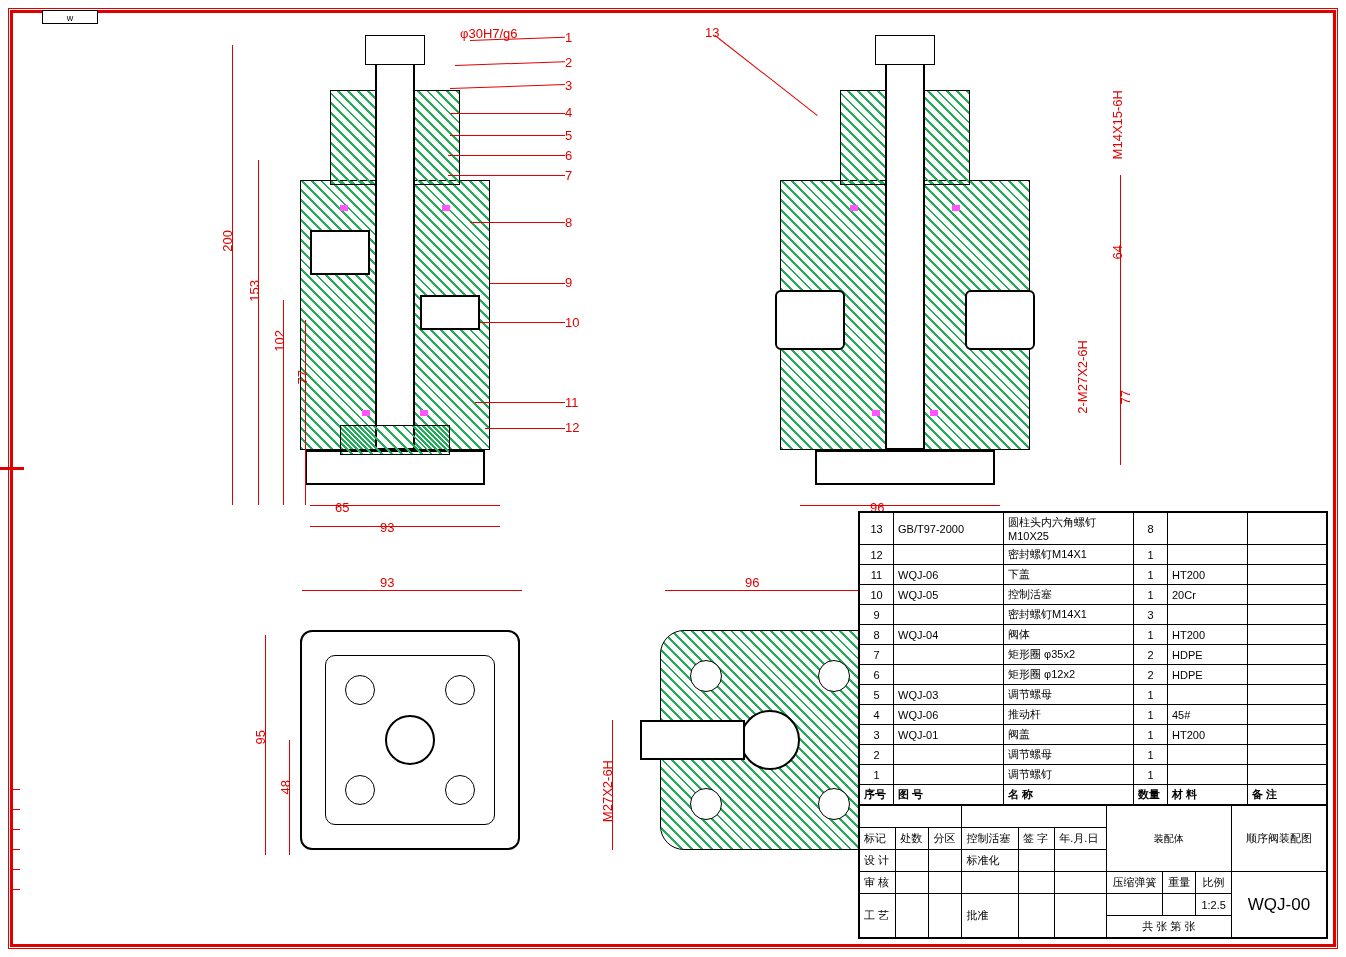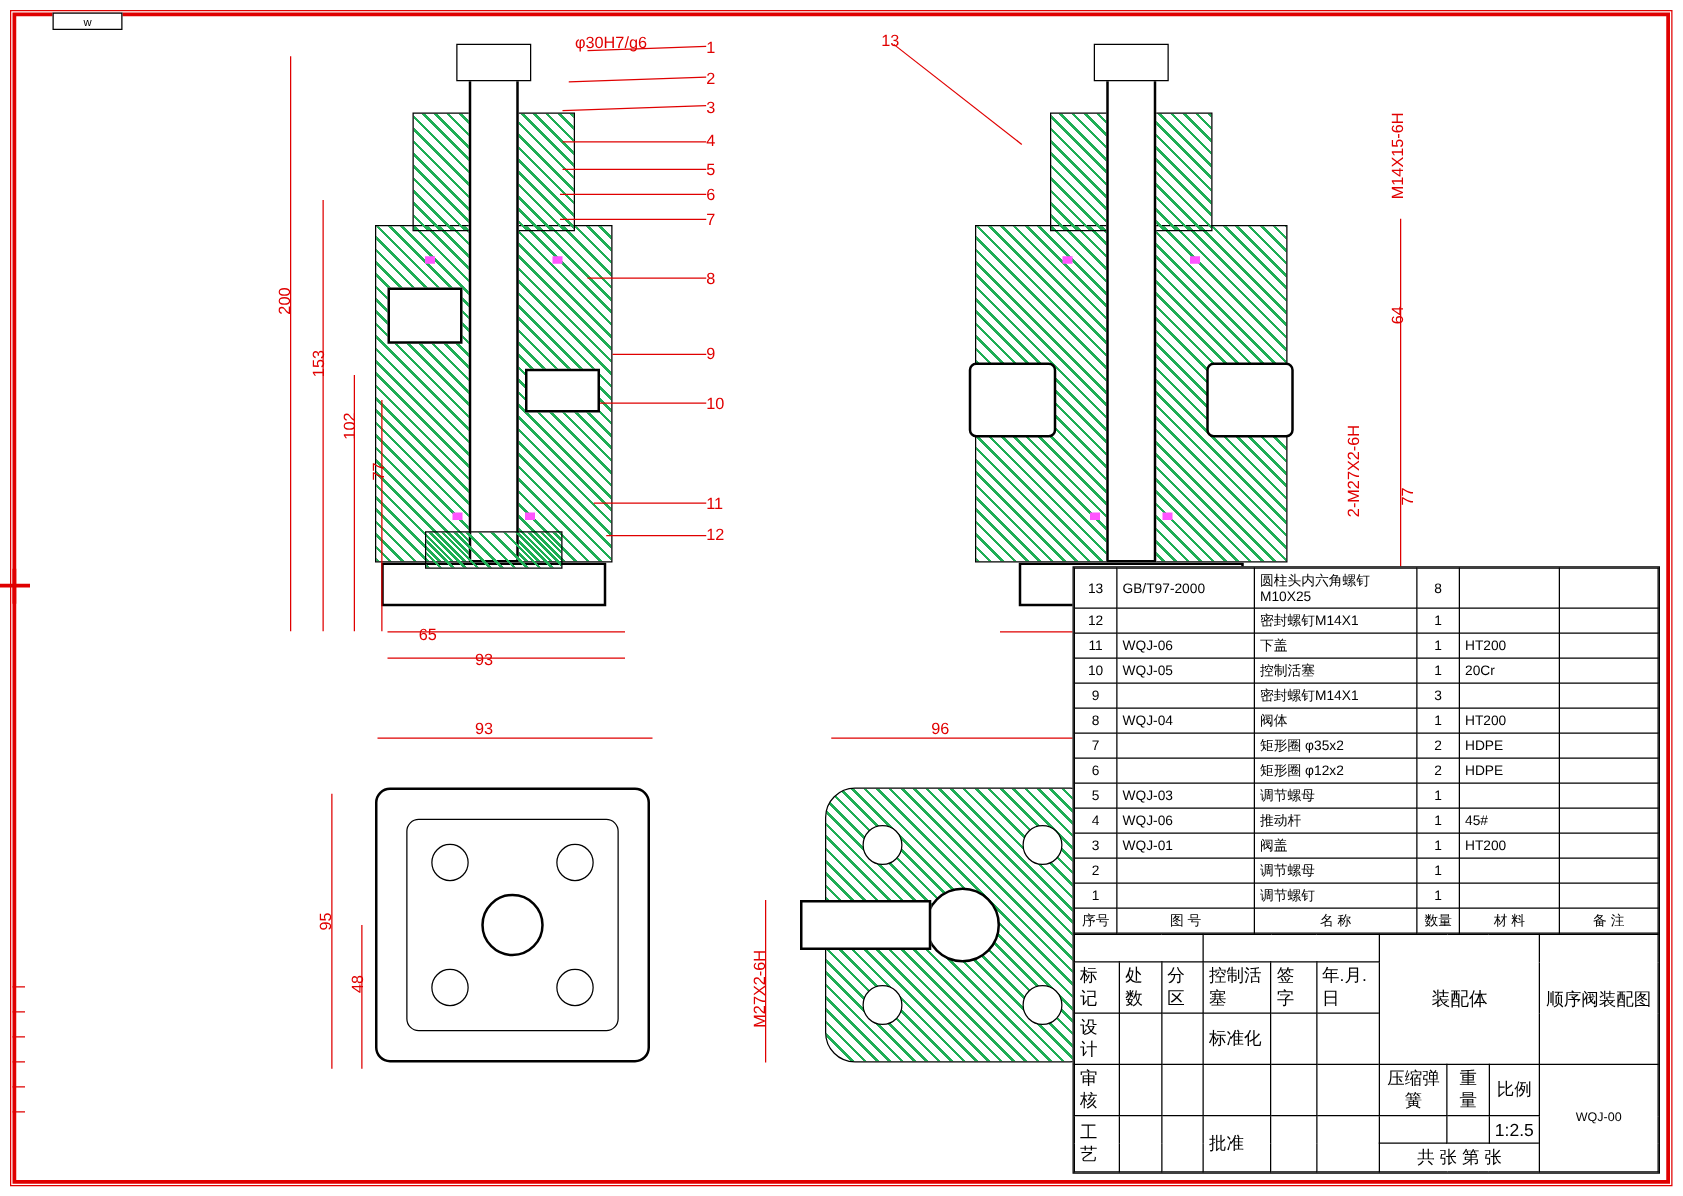--- a/index.html
+++ b/index.html
@@ -19,22 +19,22 @@
   .outline-thin{position:absolute;border:1px solid #000}
   .dim{position:absolute;color:#e00000;font-size:13px;white-space:nowrap}
   .dim-v{writing-mode:vertical-rl;transform:rotate(180deg)}
   .dimline{position:absolute;background:#e00000}
   .leader{position:absolute;background:#e00000;height:1px;transform-origin:left center}
 
   
   .bom{position:absolute;right:18px;bottom:18px;width:470px;border:1px solid #000;font-size:11px;background:#fff}
   table{border-collapse:collapse;width:100%}
   td{border:1px solid #000;padding:2px 4px;height:20px;vertical-align:middle}
-  .hdr td{font-weight:normal;text-align:center}
-  .title-block td{height:22px;font-size:14px}
+  .hdr td{font-weight:bold;}
+  .title-block td{height:22px;font-size:11px}
   .center{text-align:center}
 </style>
 </head>
 <body>
 
 <div class="sheet"></div>
 <div class="sheet-inner"></div>
 <div class="model-tab">w</div>
 <div class="cross-h"></div>
 <div class="cross-v"></div>
@@ -277,21 +277,21 @@
       <td style="width:80px">材    料</td>
       <td>备    注</td>
     </tr>
   </tbody>
     </table>
   <table class="title-block">
     <tbody>
         <tr>
       <td colspan="3"></td>
           <td colspan="3"></td>
-      <td rowspan="3" colspan="3" class="center" style="font-size:15px">装配体</td>
+      <td rowspan="3" colspan="3" class="center" style="font-size:10px">装配体</td>
       <td rowspan="3" class="center" style="width:95px">顺序阀装配图</td>
     </tr>
     <tr>
       <td>标记</td>
       <td>处数</td>
       <td>分区</td>
       <td>控制活塞</td>
       <td>签 字</td>
       <td>年.月.日</td>
     </tr>
@@ -306,21 +306,21 @@
     <tr>
       <td>审 核</td>
       <td></td>
           <td></td>
           <td></td>
           <td></td>
           <td></td>
       <td class="center">压缩弹簧</td>
       <td class="center">重量</td>
       <td class="center">比例</td>
-      <td rowspan="3" class="center" style="font-size:10px">WQJ-00</td>
+      <td rowspan="3" class="center" style="font-size:17px">WQJ-00</td>
     </tr>
     <tr>
       <td rowspan="2">工 艺</td>
       <td rowspan="2"></td>
           <td rowspan="2"></td>
       <td rowspan="2">批准</td>
       <td rowspan="2"></td>
           <td rowspan="2"></td>
       <td></td>
           <td></td>

